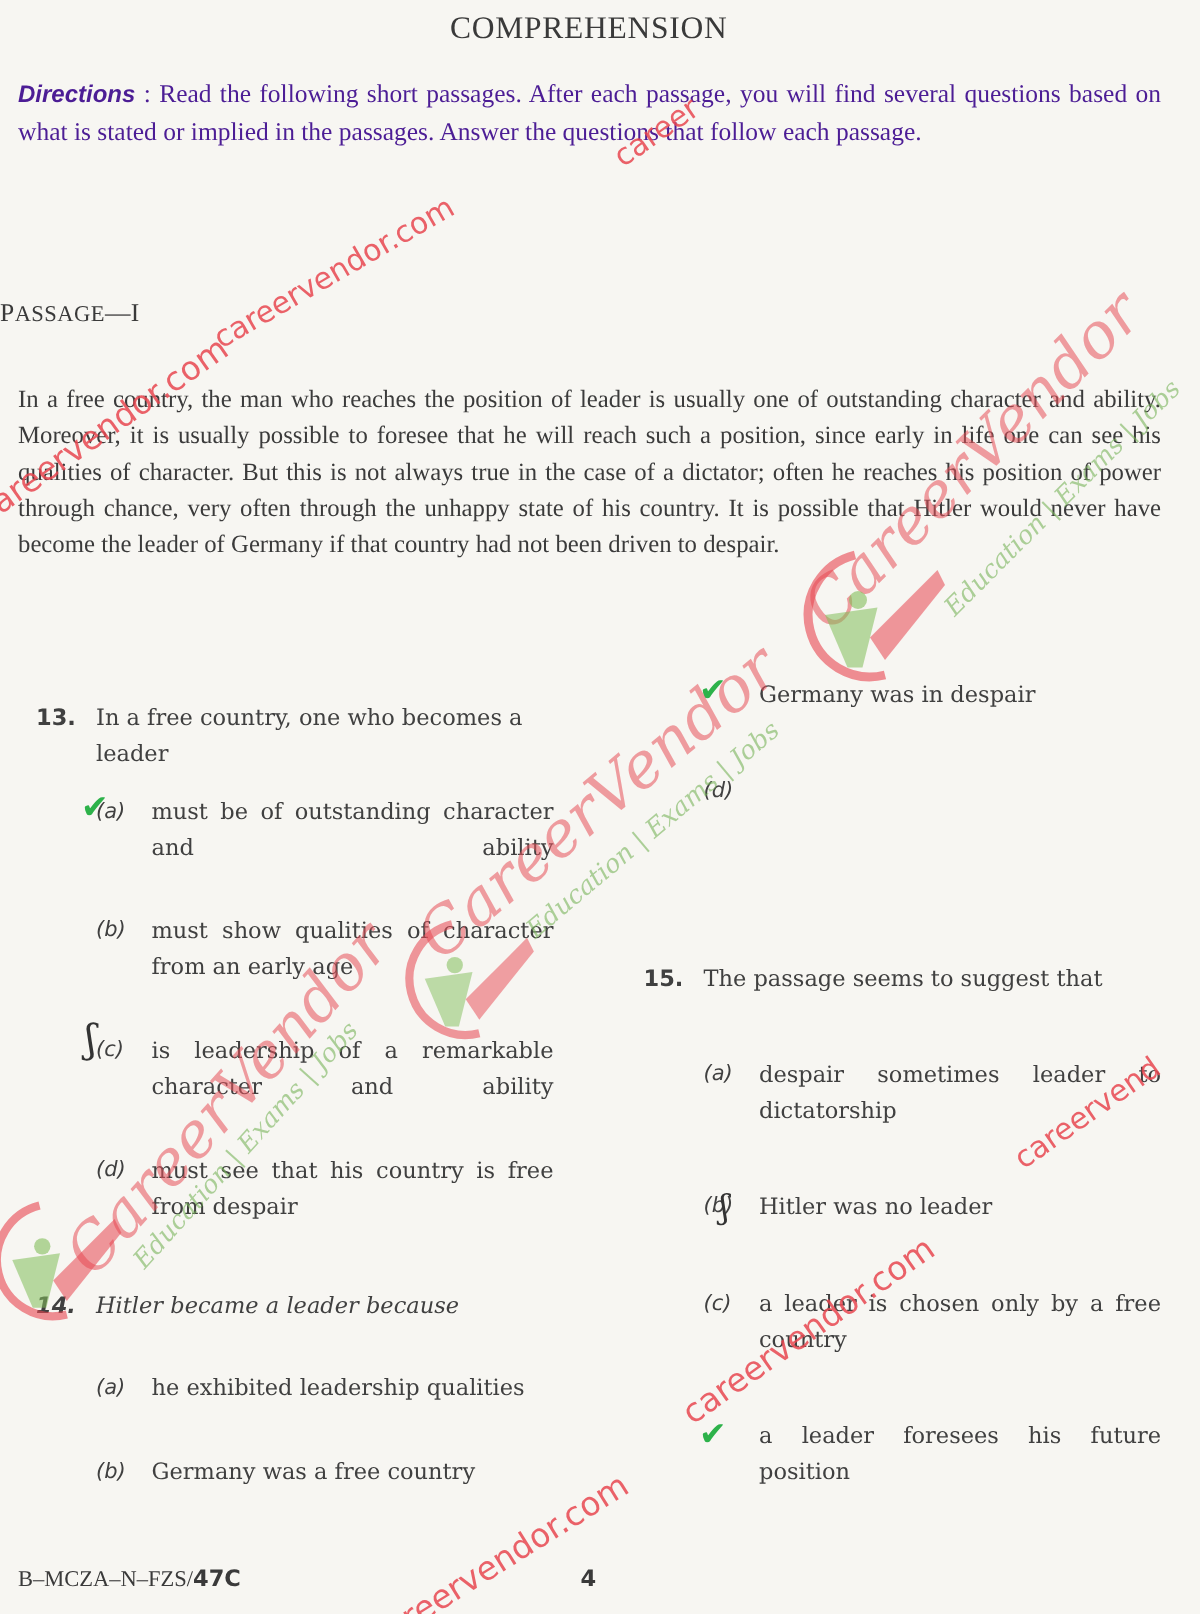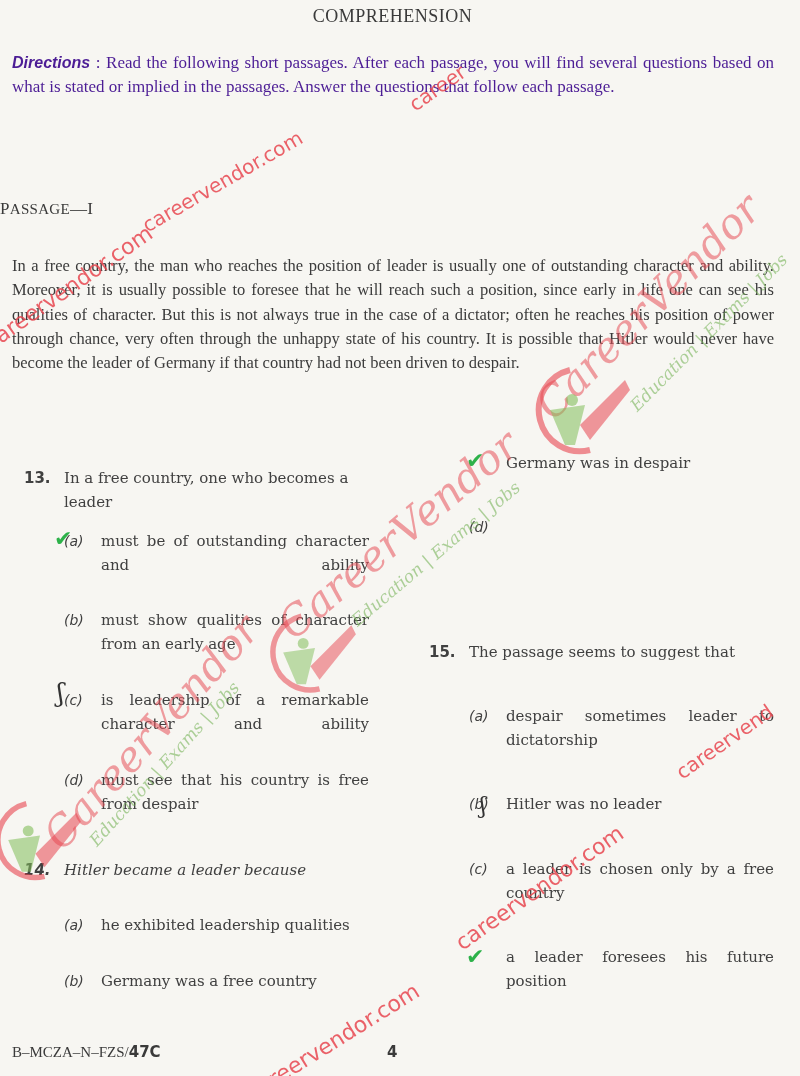--- a/index.html
+++ b/index.html
@@ -6,21 +6,21 @@
   body {
     width: 800px; height: 1076px; overflow: hidden;
     background: #f7f6f2;
     font-family: "DejaVu Serif", serif;
     color: #3a3a3a;
     position: relative;
   }
   .page { position: absolute; inset: 0; }
   .title {
     position: absolute; top: 6px; left: 0; width: 785px; text-align: center;
-    font-family: "Liberation Serif", serif; font-size: 18px; letter-spacing: 0.5px;
+    font-family: "Liberation Serif", serif; font-size: 21px; letter-spacing: 0.5px;
     color: #3a3a3a;
   }
   .directions {
     position: absolute; top: 51px; left: 12px; width: 762px;
     font-family: "Liberation Serif", serif; font-size: 17px; line-height: 24px;
     text-align: justify; color: #4c1d95;
   }
   .directions b { font-family: "Liberation Sans", sans-serif; font-style: italic; font-weight: bold; font-size: 16px; }
   .passage-heading {
     position: absolute; top: 199px; left: 0; width: 785px; text-align: left;

